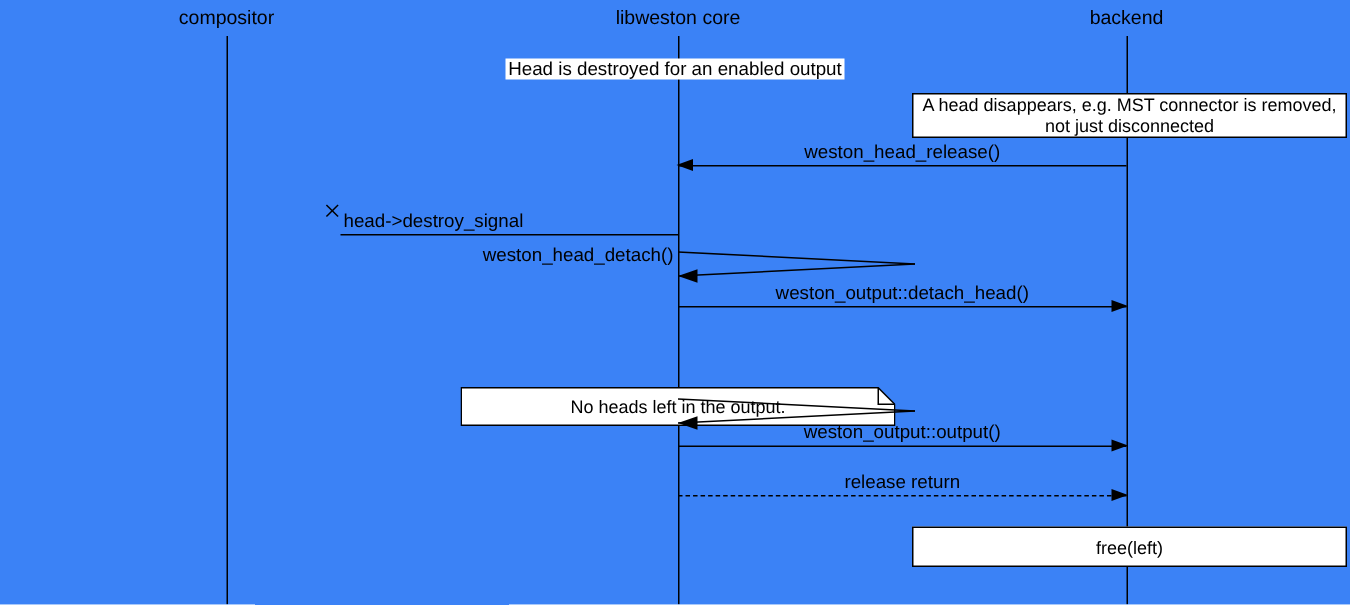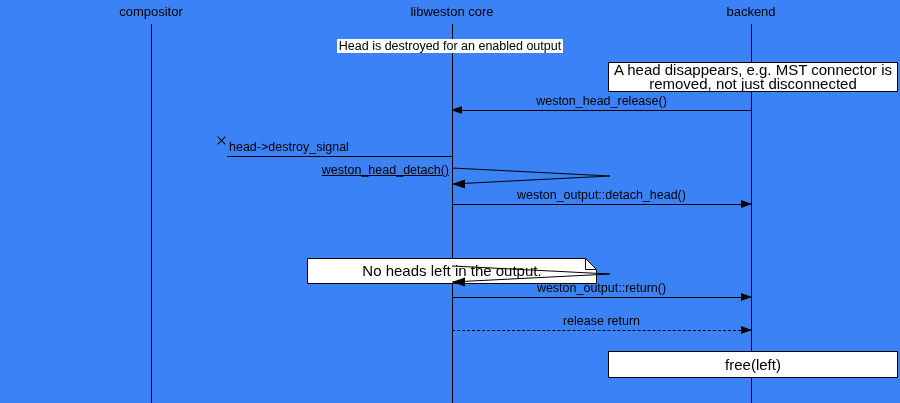--- a/index.html
+++ b/index.html
@@ -129,30 +129,29 @@
   }
   .selfmsg .label {
     position: absolute;
     right: 100%;
     top: -4px;
     padding-right: 3px;
     text-align: right;
     font-size: 12.5px;
     line-height: 14px;
     white-space: nowrap;
-    text-decoration: underline;
   }
 
   
   .note {
     position: absolute;
     border: 1px solid #000000;
     background: #ffffff;
     box-sizing: border-box;
-    font-size: 15px;
+    font-size: 12px;
     line-height: 14px;
     text-align: center;
     display: flex;
     align-items: center;
     justify-content: center;
     padding: 2px 4px;
   }
   .note.folded {
     border: none;
     padding: 0;
@@ -239,21 +238,21 @@
     <svg width="160" height="22" viewBox="0 0 160 22">
       <path d="M0,1 L158,9" stroke="#000" stroke-width="1" fill="none"></path>
       <path d="M158,9 L0,17" stroke="#000" stroke-width="1" fill="none"></path>
       <polygon points="0,17 13,12.5 13,21.5" fill="#000"></polygon>
     </svg>
   </div>
 
   <div class="msg" style="left:452px; top:297px; width:299px;">
     <div class="line"></div>
     <div class="arrowhead right"></div>
-    <div class="label">weston_output::return()</div>
+    <div class="label">weston_output::output()</div>
   </div>
 
   <div class="msg dotted" style="left:452px; top:330px; width:299px;">
     <div class="line"></div>
     <div class="arrowhead right"></div>
     <div class="label">release return</div>
   </div>
 
   <div class="note" style="left:608px; top:351px; width:290px; height:27px;">
     <span class="note-text">free(left)</span>

